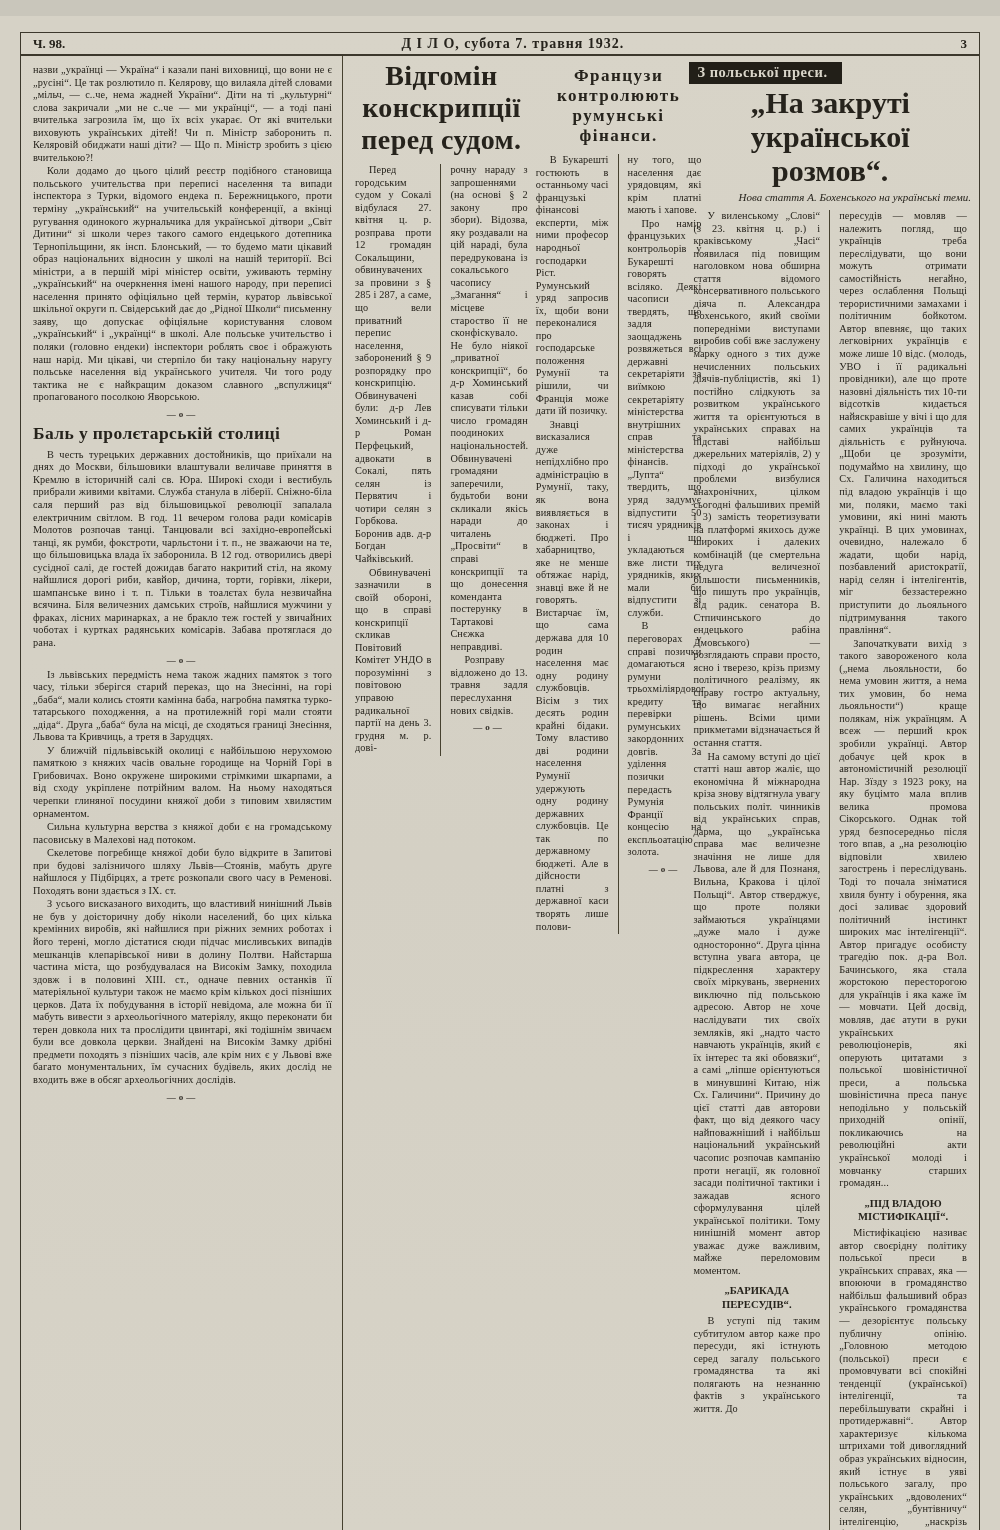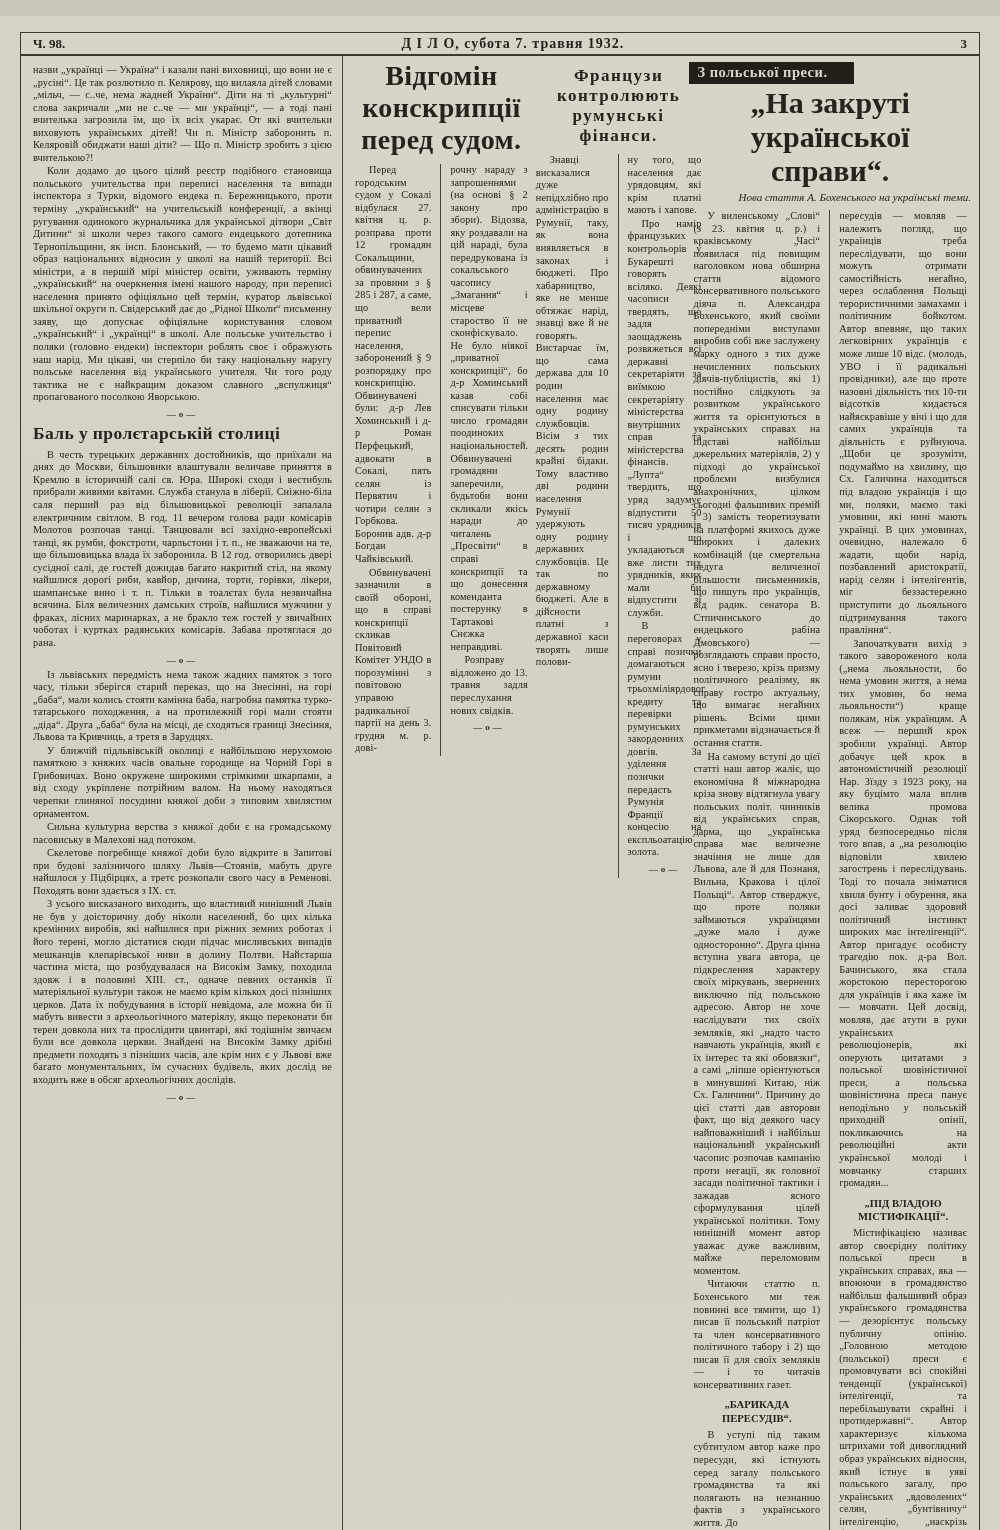--- a/index.html
+++ b/index.html
@@ -81,21 +81,21 @@
   }
   .art-subtitle {
     font-size: 11px; font-style: italic; text-align: right;
     margin: 0 0 7px 0;
   }
   .kicker-row { margin: 4px 0 2px 0; }
   .kicker {
     display: inline-block;
     background: #221f18; color: #d9d5c9;
     font-weight: bold; font-size: 14.5px;
-    padding: 2px 26px 3px 8px;
+    padding: 2px 14px 3px 8px;
     letter-spacing: 0.5px;
   }
   .rule { border-top: 1px solid #46412f; margin: 4px -8px 2px -8px; }
 
   .twocol { display: flex; }
   .twocol .c { width: 50%; padding: 0 9px 0 4px; overflow: hidden; }
   .twocol .c.first { border-right: 1px solid #46412f; }
   .twocol .c.second { padding: 0 4px 0 9px; }
 
   .subhead {
@@ -152,44 +152,44 @@
           </div>
         </section>
 
         <section class="art">
           <h1 class="art-title-md">
             <span>Французи</span>
             <span class="l2">контролюють румунські фінанси.</span>
           </h1>
           <div class="twocol">
             <div class="c first">
+              <p class="body">В Букарешті гостюють в останньому часі французькі фінансові експерти, між ними професор народньої господарки Ріст. Румунський уряд запросив їх, щоби вони переконалися про господарське положення Румунії та рішили, чи Франція може дати їй позичку.</p>
               <p class="body">Знавці висказалися дуже непідхлібно про адміністрацію в Румунії, таку, як вона виявляється в законах і бюджеті. Про хабарництво, яке не менше обтяжає нарід, знавці вже й не говорять. Вистарчає їм, що сама держава для 10 родин населення має одну родину службовців. Вісім з тих десять родин крайні бідаки. Тому властиво дві родини населення Румунії удержують одну родину державних службовців. Це так по державному бюджеті. Але в дійсности платні з державної каси творять лише полови-</p>
             </div>
             <div class="c second">
               <p class="body cont">ну того, що населення дає урядовцям, які крім платні мають і хапове.</p>
               <p class="body">Про намір французьких контрольорів у Букарешті говорять всіляко. Деякі часописи твердять, що задля заощаджень розвяжеться всі державні секретаріяти за виїмкою секретаріяту міністерства внутрішних справ та міністерства фінансів. „Лупта“ твердить, що уряд задумує відпустити 50 тисяч урядників і що укладаються вже листи тих урядників, яких мали би відпустити зі служби.</p>
               <p class="body">В переговорах у справі позички домагаються румуни трьохміліярдового кредиту та перевірки румунських закордонних довгів. За уділення позички передасть Румунія Франції концесію на експльоатацію золота.</p>
               <div class="divider">—о—</div>
             </div>
           </div>
         </section>
 
         <div class="rule"></div>
 
         <section class="art">
           <div class="kicker-row">
             <span class="kicker">З польської преси.</span>
           </div>
-          <h1 class="art-title-xl">„На закруті української справи“.</h1>
+          <h1 class="art-title-xl">„На закруті української розмов“.</h1>
           <div class="art-subtitle">Нова стаття А. Бохенського на українські теми.</div>
           <div class="twocol">
             <div class="c first">
               <p class="body">У виленському „Слові“ (з 23. квітня ц. р.) і краківському „Часі“ появилася під повищим наголовком нова обширна стаття відомого консервативного польського діяча п. Александра Бохенського, який своїми попередніми виступами виробив собі вже заслужену марку одного з тих дуже нечисленних польських діячів-публіцистів, які 1) постійно слідкують за розвитком українського життя та орієнтуються в українських справах на підставі найбільш джерельних матеріялів, 2) у підході до української проблєми визбулися анахронічних, цілком сьогодні фальшивих премій і 3) замість теоретизувати на платформі якихось дуже широких і далеких комбінацій (це смертельна недуга величезної більшости письменників, що пишуть про українців, від радик. сенатора В. Стпичинського до ендецького рабіна Дмовського) — розглядають справи просто, ясно і тверезо, крізь призму політичного реалізму, як справу гостро актуальну, що вимагає негайних рішень. Всіми цими прикметами відзначається й остання стаття.</p>
               <p class="body">На самому вступі до цієї статті наш автор жаліє, що економічна й міжнародна кріза знову відтягнула увагу польських політ. чинників від українських справ, дарма, що „українська справа має величезне значіння не лише для Львова, але й для Познаня, Вильна, Кракова і цілої Польщі“. Автор стверджує, що проте поляки займаються українцями „дуже мало і дуже односторонно“. Друга цінна вступна увага автора, це підкреслення характеру своїх міркувань, звернених виключно під польською адресою. Автор не хоче наслідувати тих своїх земляків, які „надто часто навчають українців, який є їх інтерес та які обовязки“, а самі „ліпше орієнтуються в минувшині Китаю, ніж Сх. Галичини“. Причину до цієї статті дав авторови факт, що від деякого часу найповажніший і найбільш національний український часопис розпочав кампанію проти негації, як головної засади політичної тактики і зажадав ясного сформулування цілей української політики. Тому нинішній момент автор уважає дуже важливим, майже переломовим моментом.</p>
-              <p class="body">Читаючи статтю п. Бохенського ми теж повинні все тямити, що 1) писав її польський патріот та член консервативного політичного табору і 2) що писав її для своїх земляків — і то читачів консервативних газет.</p>
               <div class="subhead center">„БАРИКАДА ПЕРЕСУДІВ“.</div>
               <p class="body">В уступі під таким субтитулом автор каже про пересуди, які істнують серед загалу польського громадянства та які полягають на незнанню фактів з українського життя. До</p>
             </div>
             <div class="c second">
               <p class="body cont">пересудів — мовляв — належить погляд, що українців треба переслідувати, що вони можуть отримати самостійність негайно, через ослаблення Польщі терористичними замахами і політичним бойкотом. Автор впевняє, що таких легковірних українців є може лише 10 відс. (молодь, УВО і її радикальні провідники), але що проте назовні діяльність тих 10-ти відсотків кидається найяскравіше у вічі і що для самих українців та діяльність є руйнуюча. „Щоби це зрозуміти, подумаймо на хвилину, що Сх. Галичина находиться під владою українців і що ми, поляки, маємо такі умовини, які нині мають українці. В цих умовинах, очевидно, належало б жадати, щоби нарід, позбавлений аристократії, нарід селян і інтелігентів, міг беззастережно приступити до льояльного підтримування такого правління“.</p>
               <p class="body">Започаткувати вихід з такого завороженого кола („нема льояльности, бо нема умовин життя, а нема тих умовин, бо нема льояльности“) краще полякам, ніж українцям. А всеж — перший крок зробили українці. Автор добачує цей крок в автономістичній резолюції Нар. Зїзду з 1923 року, на яку буцімто мала вплив велика промова Сікорського. Однак той уряд безпосередньо після того впав, а „на резолюцію відповіли хвилею загострень і переслідувань. Тоді то почала зніматися хвиля бунту і обурення, яка досі заливає здоровий політичний інстинкт широких мас інтелігенції“. Автор пригадує особисту трагедію пок. д-ра Вол. Бачинського, яка стала жорстокою пересторогою для українців і яка каже їм — мовчати. Цей досвід, мовляв, дає атути в руки українських революціонерів, які оперують цитатами з польської шовіністичної преси, а польська шовіністична преса панує неподільно у польській приходній опінії, покликаючись на революційні акти української молоді і мовчанку старших громадян...</p>
               <div class="subhead center">„ПІД ВЛАДОЮ МІСТИФІКАЦІЇ“.</div>
               <p class="body">Містифікацією називає автор своєрідну політику польської преси в українських справах, яка — впоюючи в громадянство найбільш фальшивий образ українського громадянства — дезорієнтує польську публичну опінію. „Головною методою (польської) преси є промовчувати всі спокійні тенденції (української) інтелігенції, та перебільшувати скрайні і протидержавні“. Автор характеризує кількома штрихами той дивоглядний образ українських відносин, який істнує в уяві польського загалу, про українських „вдоволених“ селян, „бунтівничу“ інтелігенцію, „наскрізь більшовицьке“ УНДО, „Діло“ і т. д., згадує врешті про ріжні фантастичні „програми порозуміння“, м. ін. про „програму“ „розмов з народом понад головами партійників“. Факт, що польське громадянство байдуже приймає до відома ці рецепти, автор уважає відгро-</p>
             </div>
           </div>

